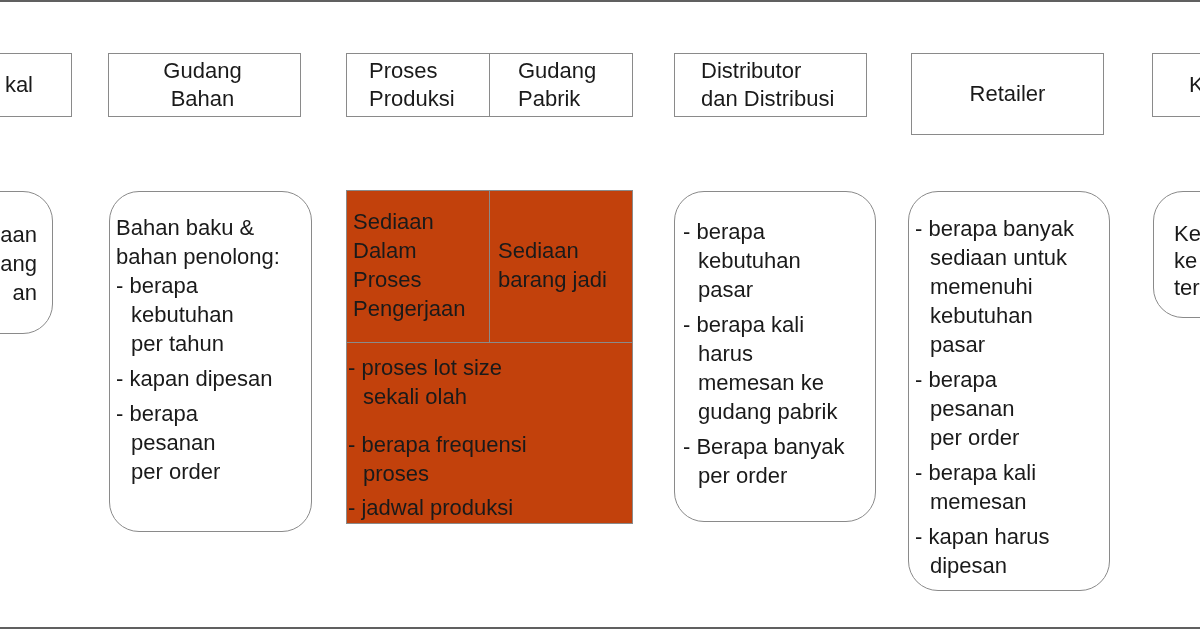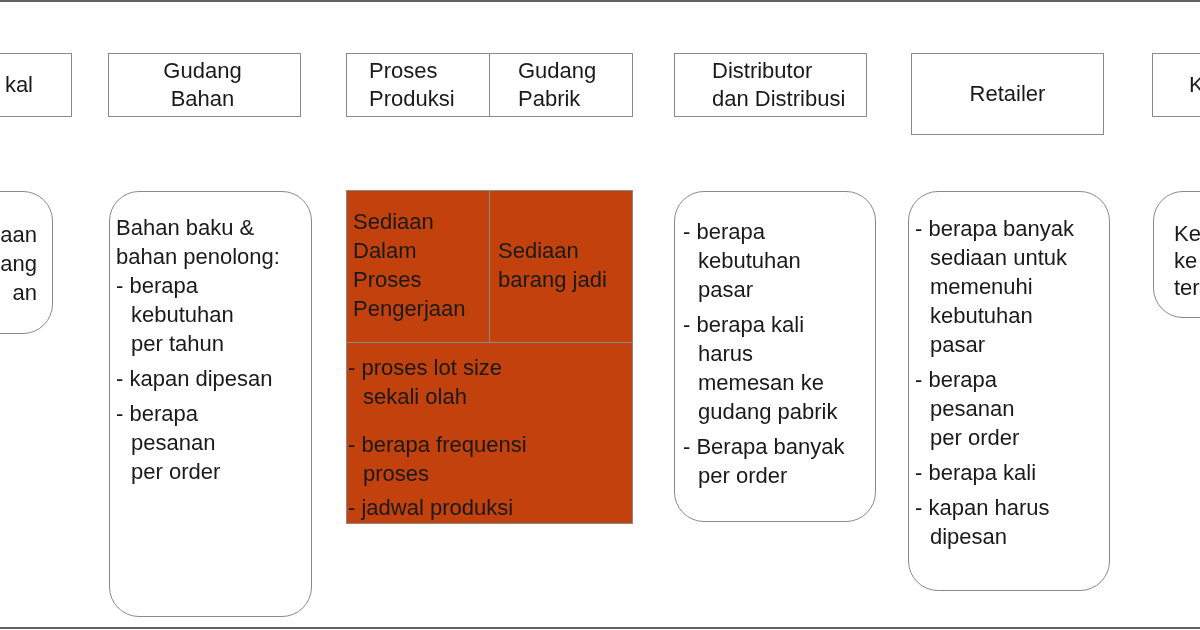--- a/index.html
+++ b/index.html
@@ -32,38 +32,38 @@
 Bahan</span>
 </div>
 <div class="hdr" style="left:346px; top:53px; width:144px; height:64px; justify-content:flex-start; padding-left:22px; text-align:left;">
   <span>Proses
 Produksi</span>
 </div>
 <div class="hdr" style="left:489px; top:53px; width:144px; height:64px; justify-content:flex-start; padding-left:28px; text-align:left;">
   <span>Gudang
 Pabrik</span>
 </div>
-<div class="hdr" style="left:674px; top:53px; width:193px; height:64px; justify-content:flex-start; padding-left:37px; text-align:left;">
+<div class="hdr" style="left:674px; top:53px; width:193px; height:64px; justify-content:flex-start; padding-left:26px; text-align:left;">
   <span>Distributor
 dan Distribusi</span>
 </div>
 <div class="hdr" style="left:911px; top:53px; width:193px; height:82px;">
   <span>Retailer</span>
 </div>
 <div class="hdr" style="left:1152px; top:53px; width:120px; height:64px; justify-content:flex-start; padding-left:36px;">
   <span>K</span>
 </div>
 
 <div class="rbox" style="left:-60px; top:191px; width:113px; height:143px; padding:28px 0 0 0; text-align:right;">
   <div class="txt" style="padding-right:15px;">aan
 ang
 an</div>
 </div>
 
-<div class="rbox" style="left:109px; top:191px; width:203px; height:426px; padding:21px 0 0 6px;">
+<div class="rbox" style="left:109px; top:191px; width:203px; height:341px; padding:21px 0 0 6px;">
   <div class="txt">Bahan baku &amp;
 bahan penolong:</div>
   <div class="item">
     <span class="first">- berapa</span>
     <span class="cont">kebutuhan
 per tahun</span>
   </div>
   <div class="item" style="margin-top:6px;">
     <span class="first">- kapan dipesan</span>
   </div>
@@ -125,20 +125,21 @@
 kebutuhan
 pasar</span>
   </div>
   <div class="item" style="margin-top:6px;">
     <span class="first">- berapa</span>
     <span class="cont">pesanan
 per order</span>
   </div>
   <div class="item" style="margin-top:6px;">
     <span class="first">- berapa kali</span>
+    <span class="cont">memesan</span>
   </div>
   <div class="item" style="margin-top:6px;">
     <span class="first">- kapan harus</span>
     <span class="cont">dipesan</span>
   </div>
 </div>
 
 <div class="rbox" style="left:1153px; top:191px; width:120px; height:127px; padding:28px 0 0 20px; line-height:27px;">
   <div class="txt">Ke
 ke

